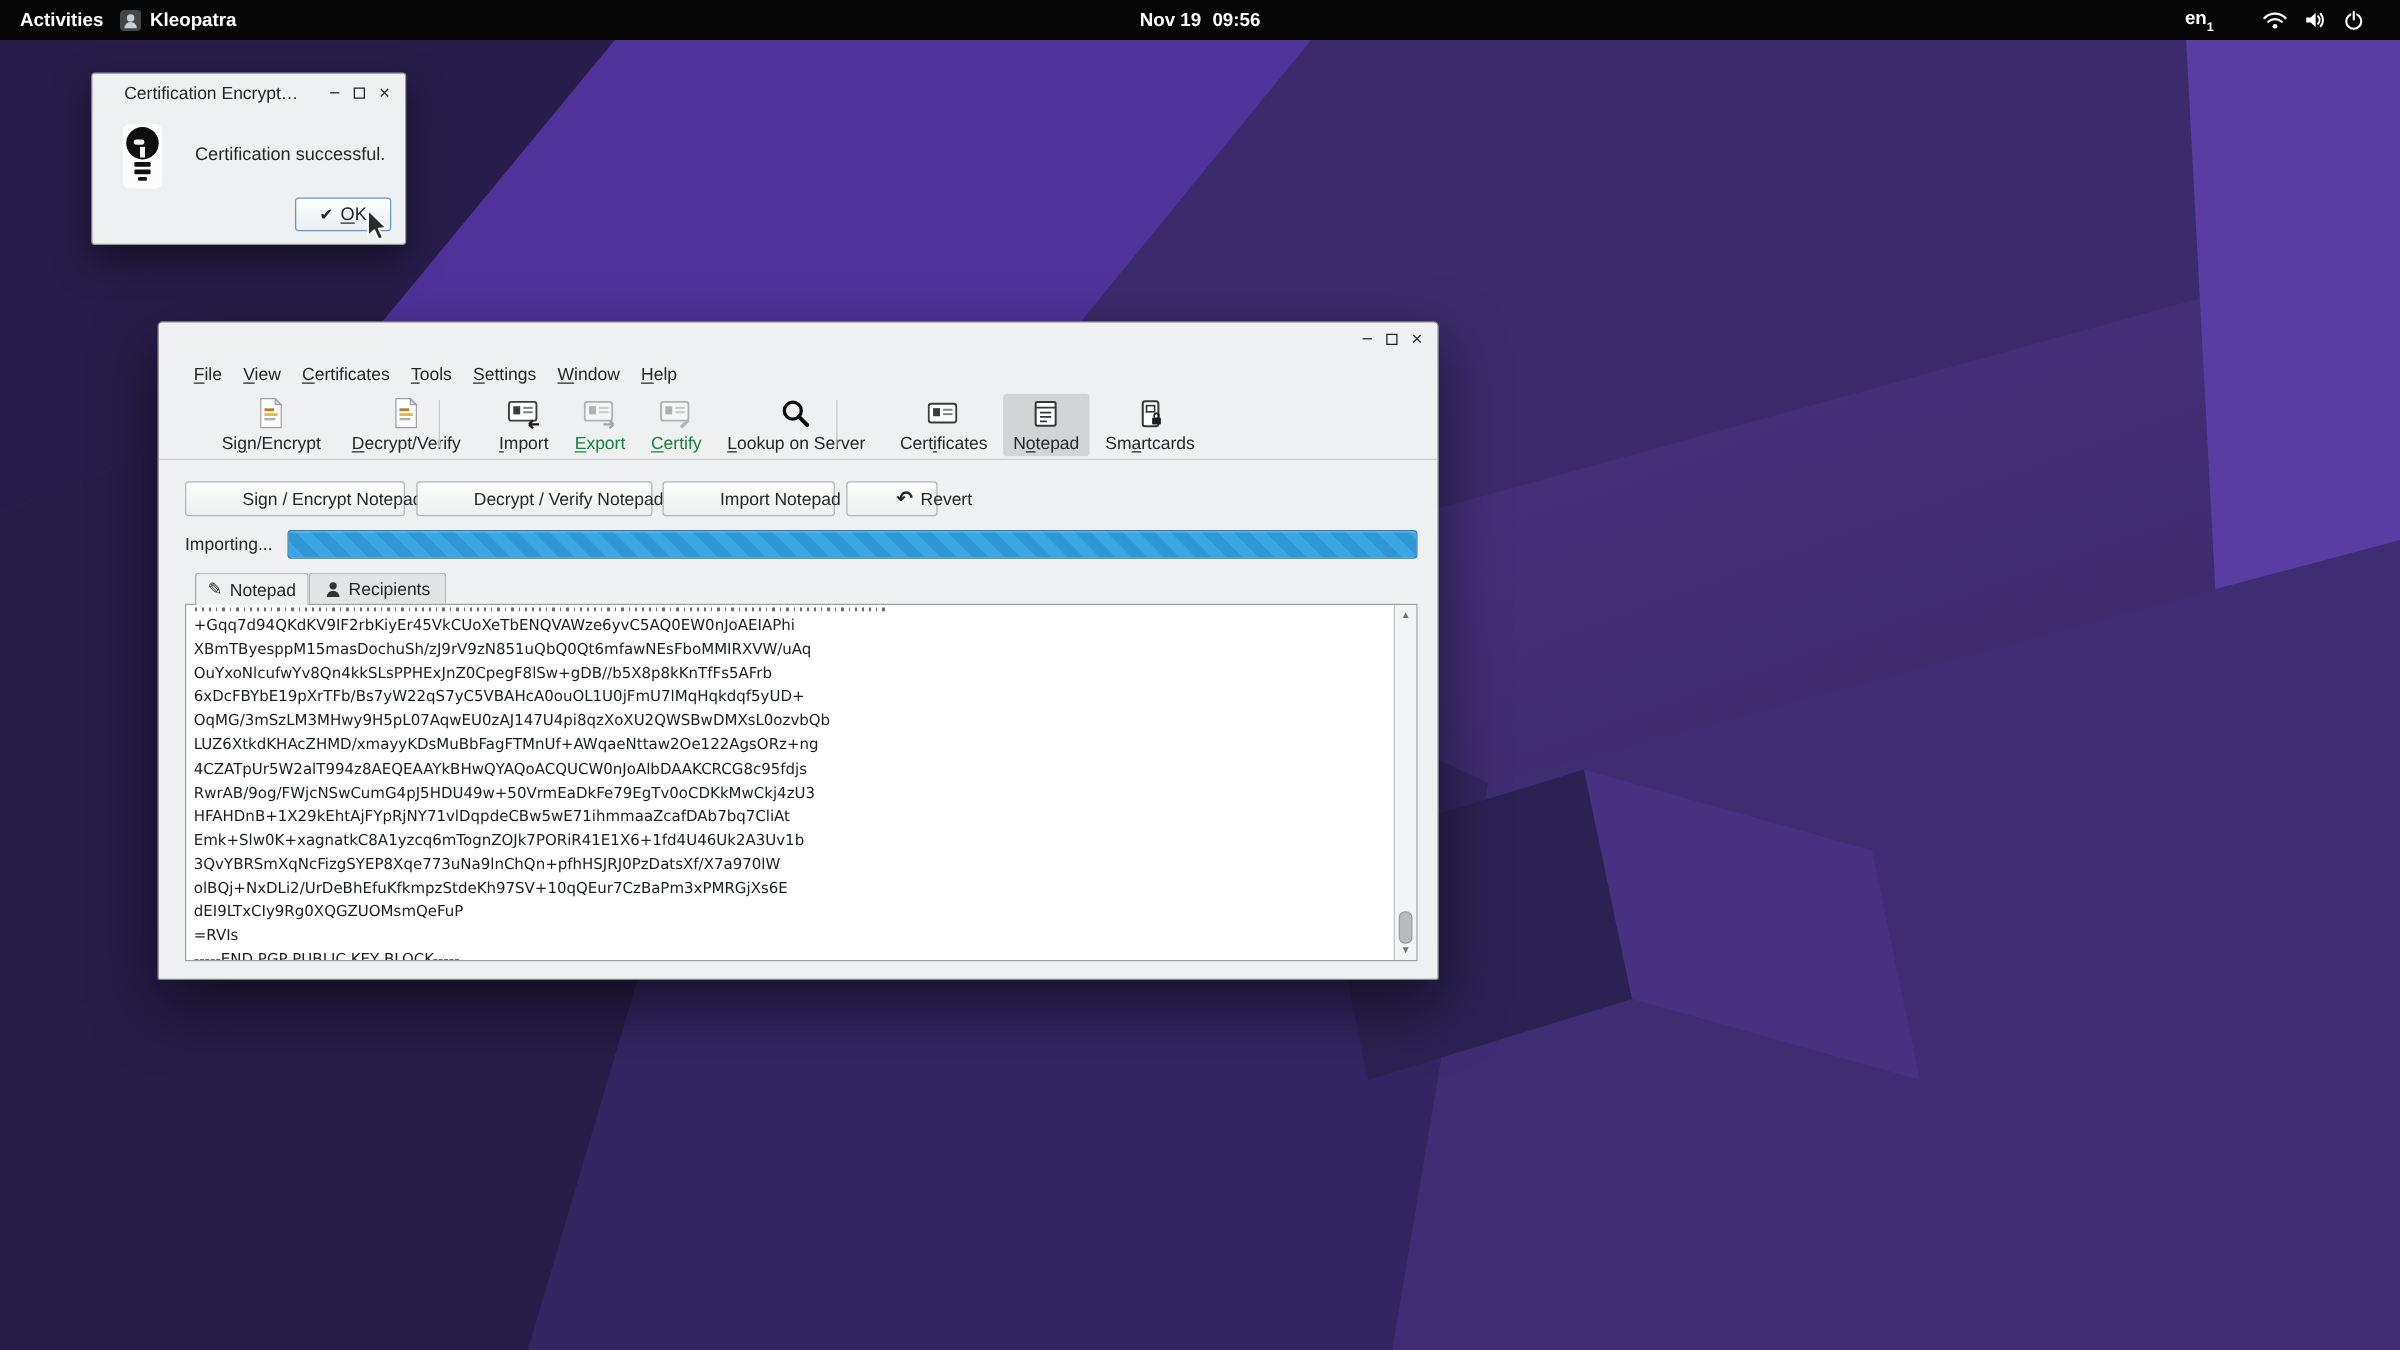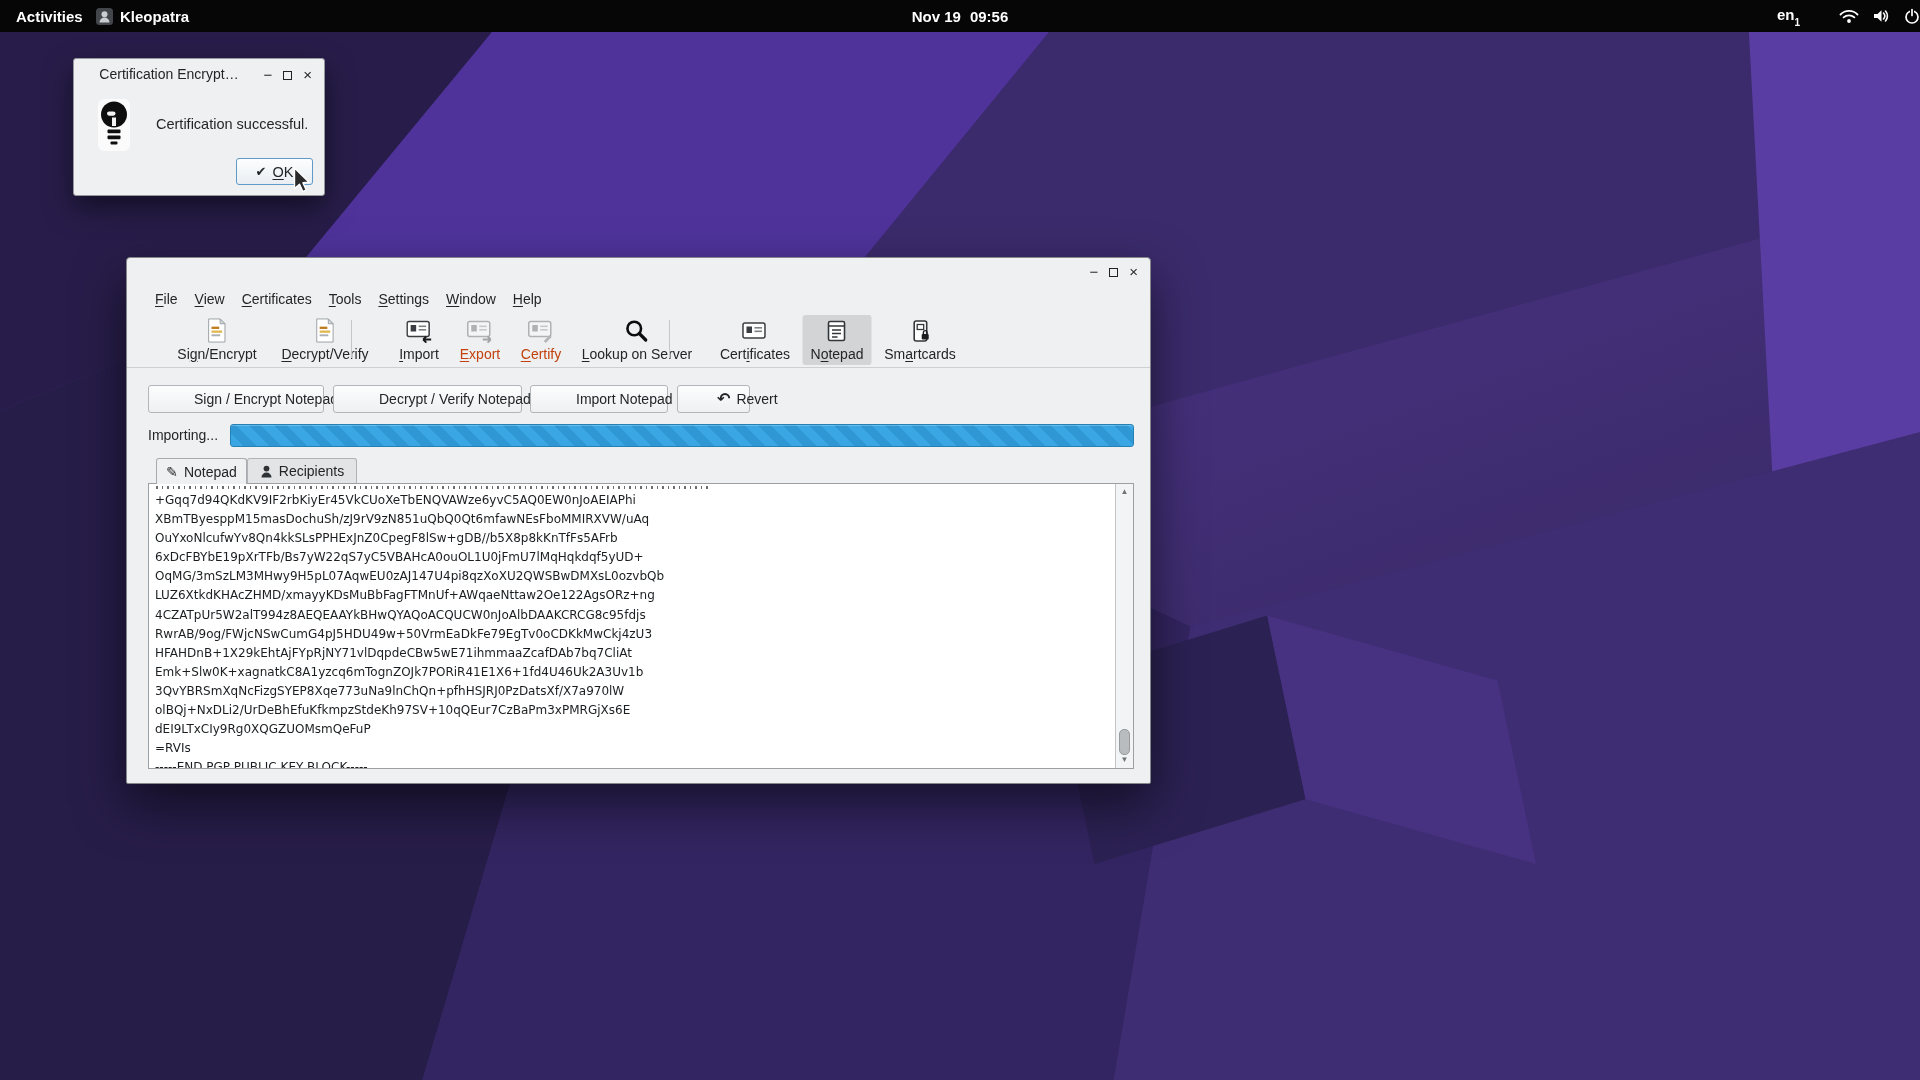--- a/index.html
+++ b/index.html
@@ -19,21 +19,21 @@
   .s8{background:#4b357f;clip-path:polygon(44% 43%,55% 49%,52% 64%,41% 58%);}
   .s9{background:#2c2153;clip-path:polygon(55% 63%,66% 57%,68% 74%,57% 80%);}
   .s10{background:#473181;clip-path:polygon(66% 57%,78% 63%,80% 80%,68% 74%);}
 
   
   .topbar{position:absolute;top:0;left:0;width:1920px;height:32px;background:#060606;
     color:#fff;font-size:15px;font-weight:600;z-index:50;text-align:right;}
   .tb-activities{position:absolute;left:16px;top:0;height:32px;display:flex;align-items:center;}
   .tb-app{position:absolute;left:96px;top:0;height:32px;display:flex;align-items:center;gap:7px;font-weight:700;}
   .tb-clock{position:absolute;left:50%;transform:translateX(-50%);top:0;height:32px;display:flex;align-items:center;gap:9px;font-weight:700;}
-  .tb-tray{position:absolute;right:0;top:0;height:32px;display:flex;align-items:center;gap:13px;}
+  .tb-tray{position:absolute;right:29px;top:0;height:32px;display:flex;align-items:center;gap:13px;}
   .tb-kbd{margin-right:26px;font-weight:600;}
   .tb-kbd sub{font-size:10px;position:relative;top:2px;}
 
   
   .notif{position:absolute;left:708px;top:37px;width:498px;height:73px;background:#383838;
     border-radius:14px;box-shadow:0 6px 20px rgba(0,0,0,.45);z-index:40;color:#fff;}
   .notif-thumb{position:absolute;left:19px;top:22px;width:37px;height:27px;border-radius:2px;
     background:linear-gradient(130deg,#4a3a72 0%,#2c2248 60%,#1d1733 100%);overflow:hidden;}
   .notif-thumb .mini{position:absolute;left:7px;top:9px;width:13px;height:9px;background:#cfd1d6;opacity:.85;border-radius:1px;}
   .notif-title{position:absolute;left:63px;top:15px;font-size:15px;font-weight:700;}
@@ -59,21 +59,21 @@
     border:1px solid #84878a;border-radius:4px 4px 2px 2px;box-shadow:0 20px 50px rgba(0,0,0,.55);z-index:20;}
   .k-title{position:absolute;left:0;top:0;right:0;height:27px;}
   .k-btns{position:absolute;right:12px;top:0;height:27px;display:flex;align-items:center;gap:11px;color:#2a2e32;}
   .k-menu{position:absolute;left:0;top:27px;right:0;height:27px;display:flex;align-items:center;
     padding-left:28px;gap:17px;font-size:14px;}
   .menu-item{cursor:default;}
   .k-toolbar{position:absolute;left:0;top:54px;right:0;height:56px;border-bottom:1px solid #cdd0d3;}
   .titem{position:absolute;top:3px;height:50px;transform:translateX(-50%);display:flex;flex-direction:column;
     align-items:center;justify-content:flex-end;gap:3px;font-size:14px;padding:3px 8px;border-radius:3px;white-space:nowrap;margin-left:36px;}
   .titem.selected{background:#d2d4d6;}
-  .titem.disabled{color:#c2410c;}
+  .titem.disabled{color:#15803d;}
   .titem.disabled svg{opacity:.35;}
   .tsep{position:absolute;top:8px;width:1px;height:38px;background:#c4c7ca;}
 
   .abtn{position:absolute;top:127px;height:28px;display:flex;align-items:center;justify-content:flex-start;gap:6px;
     font-size:14px;background:linear-gradient(#fcfdfd,#eef0f1);border:1px solid #b0b6ba;border-radius:3px;white-space:nowrap;padding-left:39px;}
   .revert-glyph{font-size:16px;font-weight:700;font-family:"DejaVu Sans",sans-serif;line-height:1;}
 
   .prog-label{position:absolute;left:21px;top:166px;height:23px;line-height:23px;font-size:14px;}
   .prog-bar{position:absolute;left:103px;top:166px;width:904px;height:23px;border:1px solid #2581b4;border-radius:3px;
     background:repeating-linear-gradient(45deg,#3aa7e4 0 9px,#2f98d4 9px 18px);

